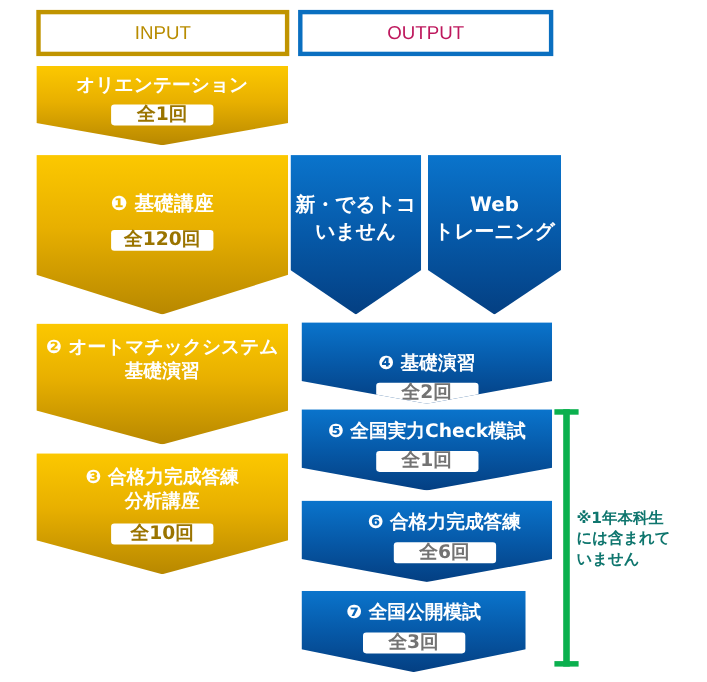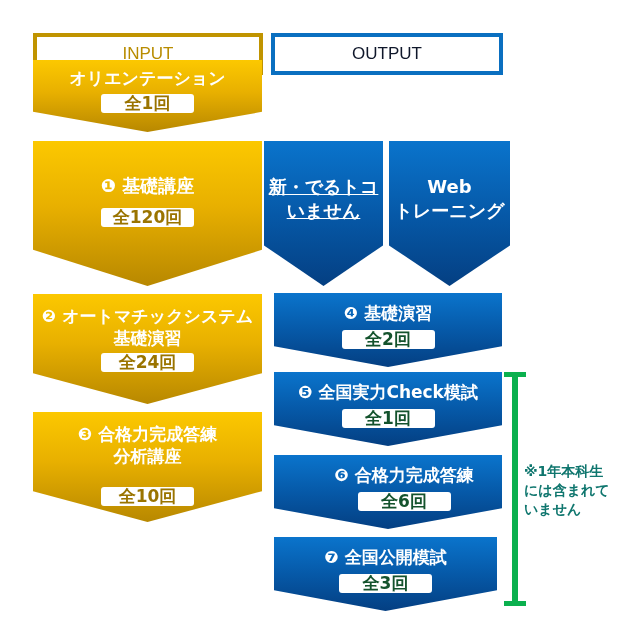--- a/index.html
+++ b/index.html
@@ -1,32 +1,32 @@
 <!DOCTYPE html>
 <html><head>
 <meta charset="utf-8">
 <style>
   html, body { margin:0; padding:0; background:#fff; }
   body { width:643px; height:620px; position:relative; overflow:hidden;
          font-family:"DejaVu Sans","Liberation Sans",sans-serif; }
   .hdr { position:absolute; box-sizing:border-box; height:42px; top:9px;
          display:flex; align-items:center; justify-content:center;
-         font-family:"Liberation Sans",sans-serif; font-size:17px; background:#fff;margin-top:24px; }
+         font-family:"Liberation Sans",sans-serif; font-size:17px; background:#fff; }
   .hdr.in { left:33px; width:230px; border:4px solid #c09400; color:#b88c00; }
-  .hdr.out { left:271px; width:232px; border:4px solid #0a6fc0; color:#0f172a; }
+  .hdr.out { left:271px; width:232px; border:4px solid #0a6fc0; color:#be185d; }
 
   .arrow { position:absolute; box-sizing:border-box; color:#fff; text-align:center; }
   .gold { background:linear-gradient(to bottom,#fcc800 0%,#e8b000 45%,#b88800 100%); }
   .blue { background:linear-gradient(to bottom,#0a74cc 0%,#0659a8 50%,#043f82 100%); }
   .title { font-weight:bold; font-size:17px; line-height:22px; white-space:nowrap; }
   .title.lg { font-size:18px; line-height:24px; }
   .count { display:inline-block; background:#fff; border-radius:3px;
            font-size:17px; font-weight:bold; line-height:19px; width:93px; }
   .gold .count { color:#9a7400; }
-  .blue .count { color:#14532d; }
+  .blue .count { color:#737373; }
 
   .bracket { position:absolute; left:512px; top:372px; width:6px; height:234px; background:#0bb04e; }
   .bracket-cap { position:absolute; height:5px; width:22px; background:#0bb04e; left:504px; }
   .note { position:absolute; left:524px; top:462px; color:#0f766e; font-size:14px;
           font-weight:bold; line-height:19px; }
 </style>
 </head>
 <body>
 
 <div class="hdr in">INPUT</div>
@@ -47,45 +47,44 @@
   <div style="margin-top:10px"><span class="count">全120回</span></div>
 </div>
 
 <div class="arrow gold" style="left:33px;top:294px;width:229px;height:110px;padding-top:11px;
             clip-path:polygon(0 0,100% 0,100% 72%,50% 100%,0 72%);">
   <div class="title">
     <span>❷</span>
     <span>オートマチックシステム</span>
   </div>
   <div class="title">基礎演習</div>
-  <div style="margin-top:4px"><span class="count">全24回</span></div>
 </div>
 
 <div class="arrow gold" style="left:33px;top:412px;width:229px;height:110px;padding-top:11px;
             clip-path:polygon(0 0,100% 0,100% 72%,50% 100%,0 72%);">
   <div class="title">
     <span>❸</span>
     <span>合格力完成答練</span>
   </div>
   <div class="title">分析講座</div>
-  <div style="margin-top:20px"><span class="count">全10回</span></div>
+  <div style="margin-top:8px"><span class="count">全10回</span></div>
 </div>
 
 <div class="arrow blue" style="left:264px;top:141px;width:119px;height:145px;padding-top:34px;
-            clip-path:polygon(0 0,100% 0,100% 72%,50% 100%,0 72%);text-decoration:underline;">
+            clip-path:polygon(0 0,100% 0,100% 72%,50% 100%,0 72%);">
   <div class="title lg">新・でるトコ</div>
   <div class="title lg">いません</div>
 </div>
 <div class="arrow blue" style="left:389px;top:141px;width:121px;height:145px;padding-top:34px;
             clip-path:polygon(0 0,100% 0,100% 72%,50% 100%,0 72%);">
   <div class="title lg">Web</div>
   <div class="title lg">トレーニング</div>
 </div>
 
-<div class="arrow blue" style="left:274px;top:293px;width:228px;height:74px;padding-top:9px;
+<div class="arrow blue" style="left:274px;top:293px;width:228px;height:74px;padding-top:26px;
             clip-path:polygon(0 0,100% 0,100% 72%,50% 100%,0 72%);">
   <div class="title">
     <span>❹</span>
     <span>基礎演習</span>
   </div>
   <div style="margin-top:6px"><span class="count">全2回</span></div>
 </div>
 
 <div class="arrow blue" style="left:274px;top:372px;width:228px;height:74px;padding-top:9px;
             clip-path:polygon(0 0,100% 0,100% 72%,50% 100%,0 72%);">
@@ -98,21 +97,21 @@
 
 <div class="arrow blue" style="left:274px;top:455px;width:228px;height:74px;padding-top:9px;
             clip-path:polygon(0 0,100% 0,100% 72%,50% 100%,0 72%);padding-left:32px;">
   <div class="title">
     <span>❻</span>
     <span>合格力完成答練</span>
   </div>
   <div style="margin-top:6px"><span class="count">全6回</span></div>
 </div>
 
-<div class="arrow blue" style="left:274px;top:537px;width:223px;height:74px;padding-top:9px;
+<div class="arrow blue" style="left:274px;top:537px;width:204px;height:74px;padding-top:9px;
             clip-path:polygon(0 0,100% 0,100% 72%,50% 100%,0 72%);">
   <div class="title">
     <span>❼</span>
     <span>全国公開模試</span>
   </div>
   <div style="margin-top:6px"><span class="count">全3回</span></div>
 </div>
 
 <div class="bracket-cap" style="top:372px;"></div>
 <div class="bracket"></div>

